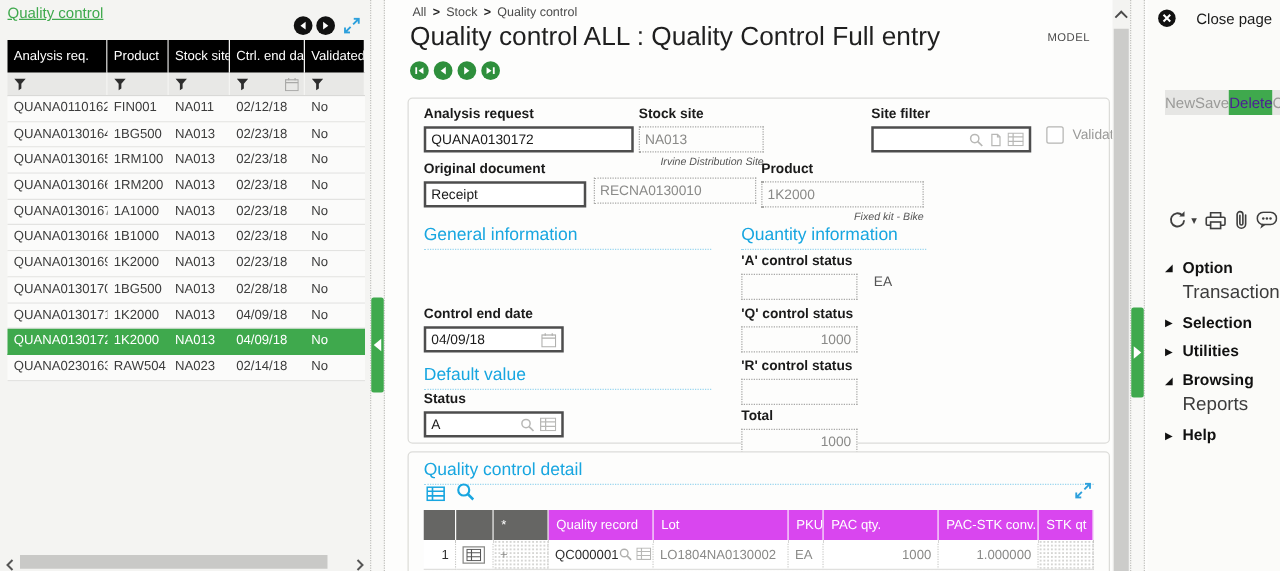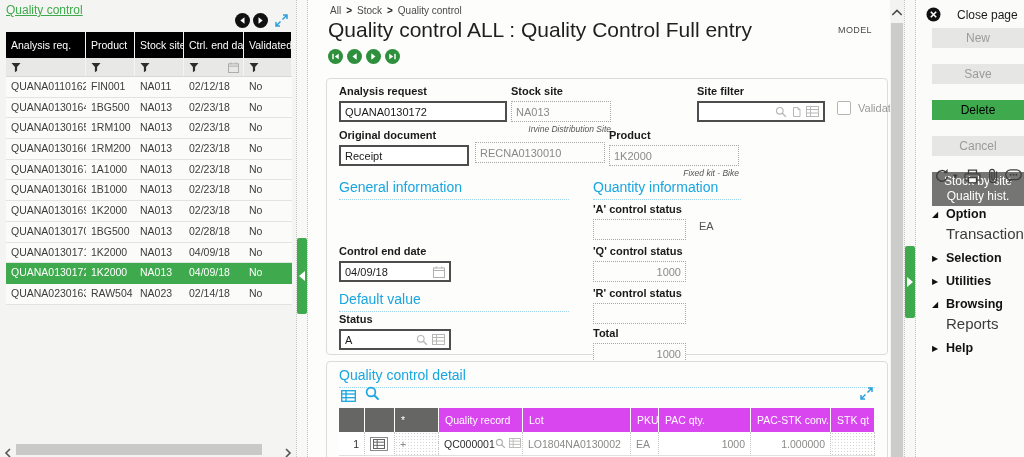--- a/index.html
+++ b/index.html
@@ -87,25 +87,25 @@
 
   
   .vscroll { position:absolute; left:582px; top:0; width:14px; height:457px; background:#f3f3f1; }
   .vthumb { position:absolute; left:1px; top:23px; width:12px; height:434px; background:#ccccca; }
   .v-up { position:absolute; left:0; top:3px; width:14px; text-align:center; }
 
   
   .right-panel { position:absolute; left:918px; top:0; width:106px; height:457px; background:#fbfbf9; }
   .rp-close { position:absolute; left:8px; top:7px; display:flex; align-items:center; gap:16px; cursor:pointer; }
   .rp-close-txt { font-size:12px; color:#1a1a1a; }
-  .rp-buttons { position:absolute; left:14px; top:28px; width:92px; display:flex; flex-direction:column; gap:16px; }
+  .rp-buttons { position:absolute; left:14px; top:28px; width:92px; display:flex; flex-direction:row; gap:0;align-items:flex-end; }
   .rp-btn { min-height:20px; display:flex; flex-direction:column; align-items:center; justify-content:center;
     font-size:12px; cursor:pointer; line-height:15px; padding:2px 0; }
   .rp-btn.disabled { background:#e6e6e4; color:#9b9b99; }
-  .rp-btn.primary { background:#3fa94d; color:#000000; }
+  .rp-btn.primary { background:#3fa94d; color:#4c1d95; }
   .rp-btn.dark { background:#757573; color:#fff; }
   .rp-icons { position:absolute; left:16px; top:168px; display:flex; align-items:center; gap:6px; }
   .rp-caret { font-size:9px; color:#3f3f3f; margin-left:-3px; }
   .rp-menu { position:absolute; left:14px; top:198px; width:92px; }
   .rp-menu-item { display:flex; align-items:center; gap:5px; margin-top:9px; cursor:pointer; }
   .rp-menu-item .tri { font-size:8px; color:#111; width:9px; }
   .rp-menu-label { font-size:12.5px; font-weight:bold; color:#111; }
   .rp-submenu { font-size:15px; color:#3c3c3c; margin:4px 0 0 14px; cursor:pointer; }
 </style>
 </head>

